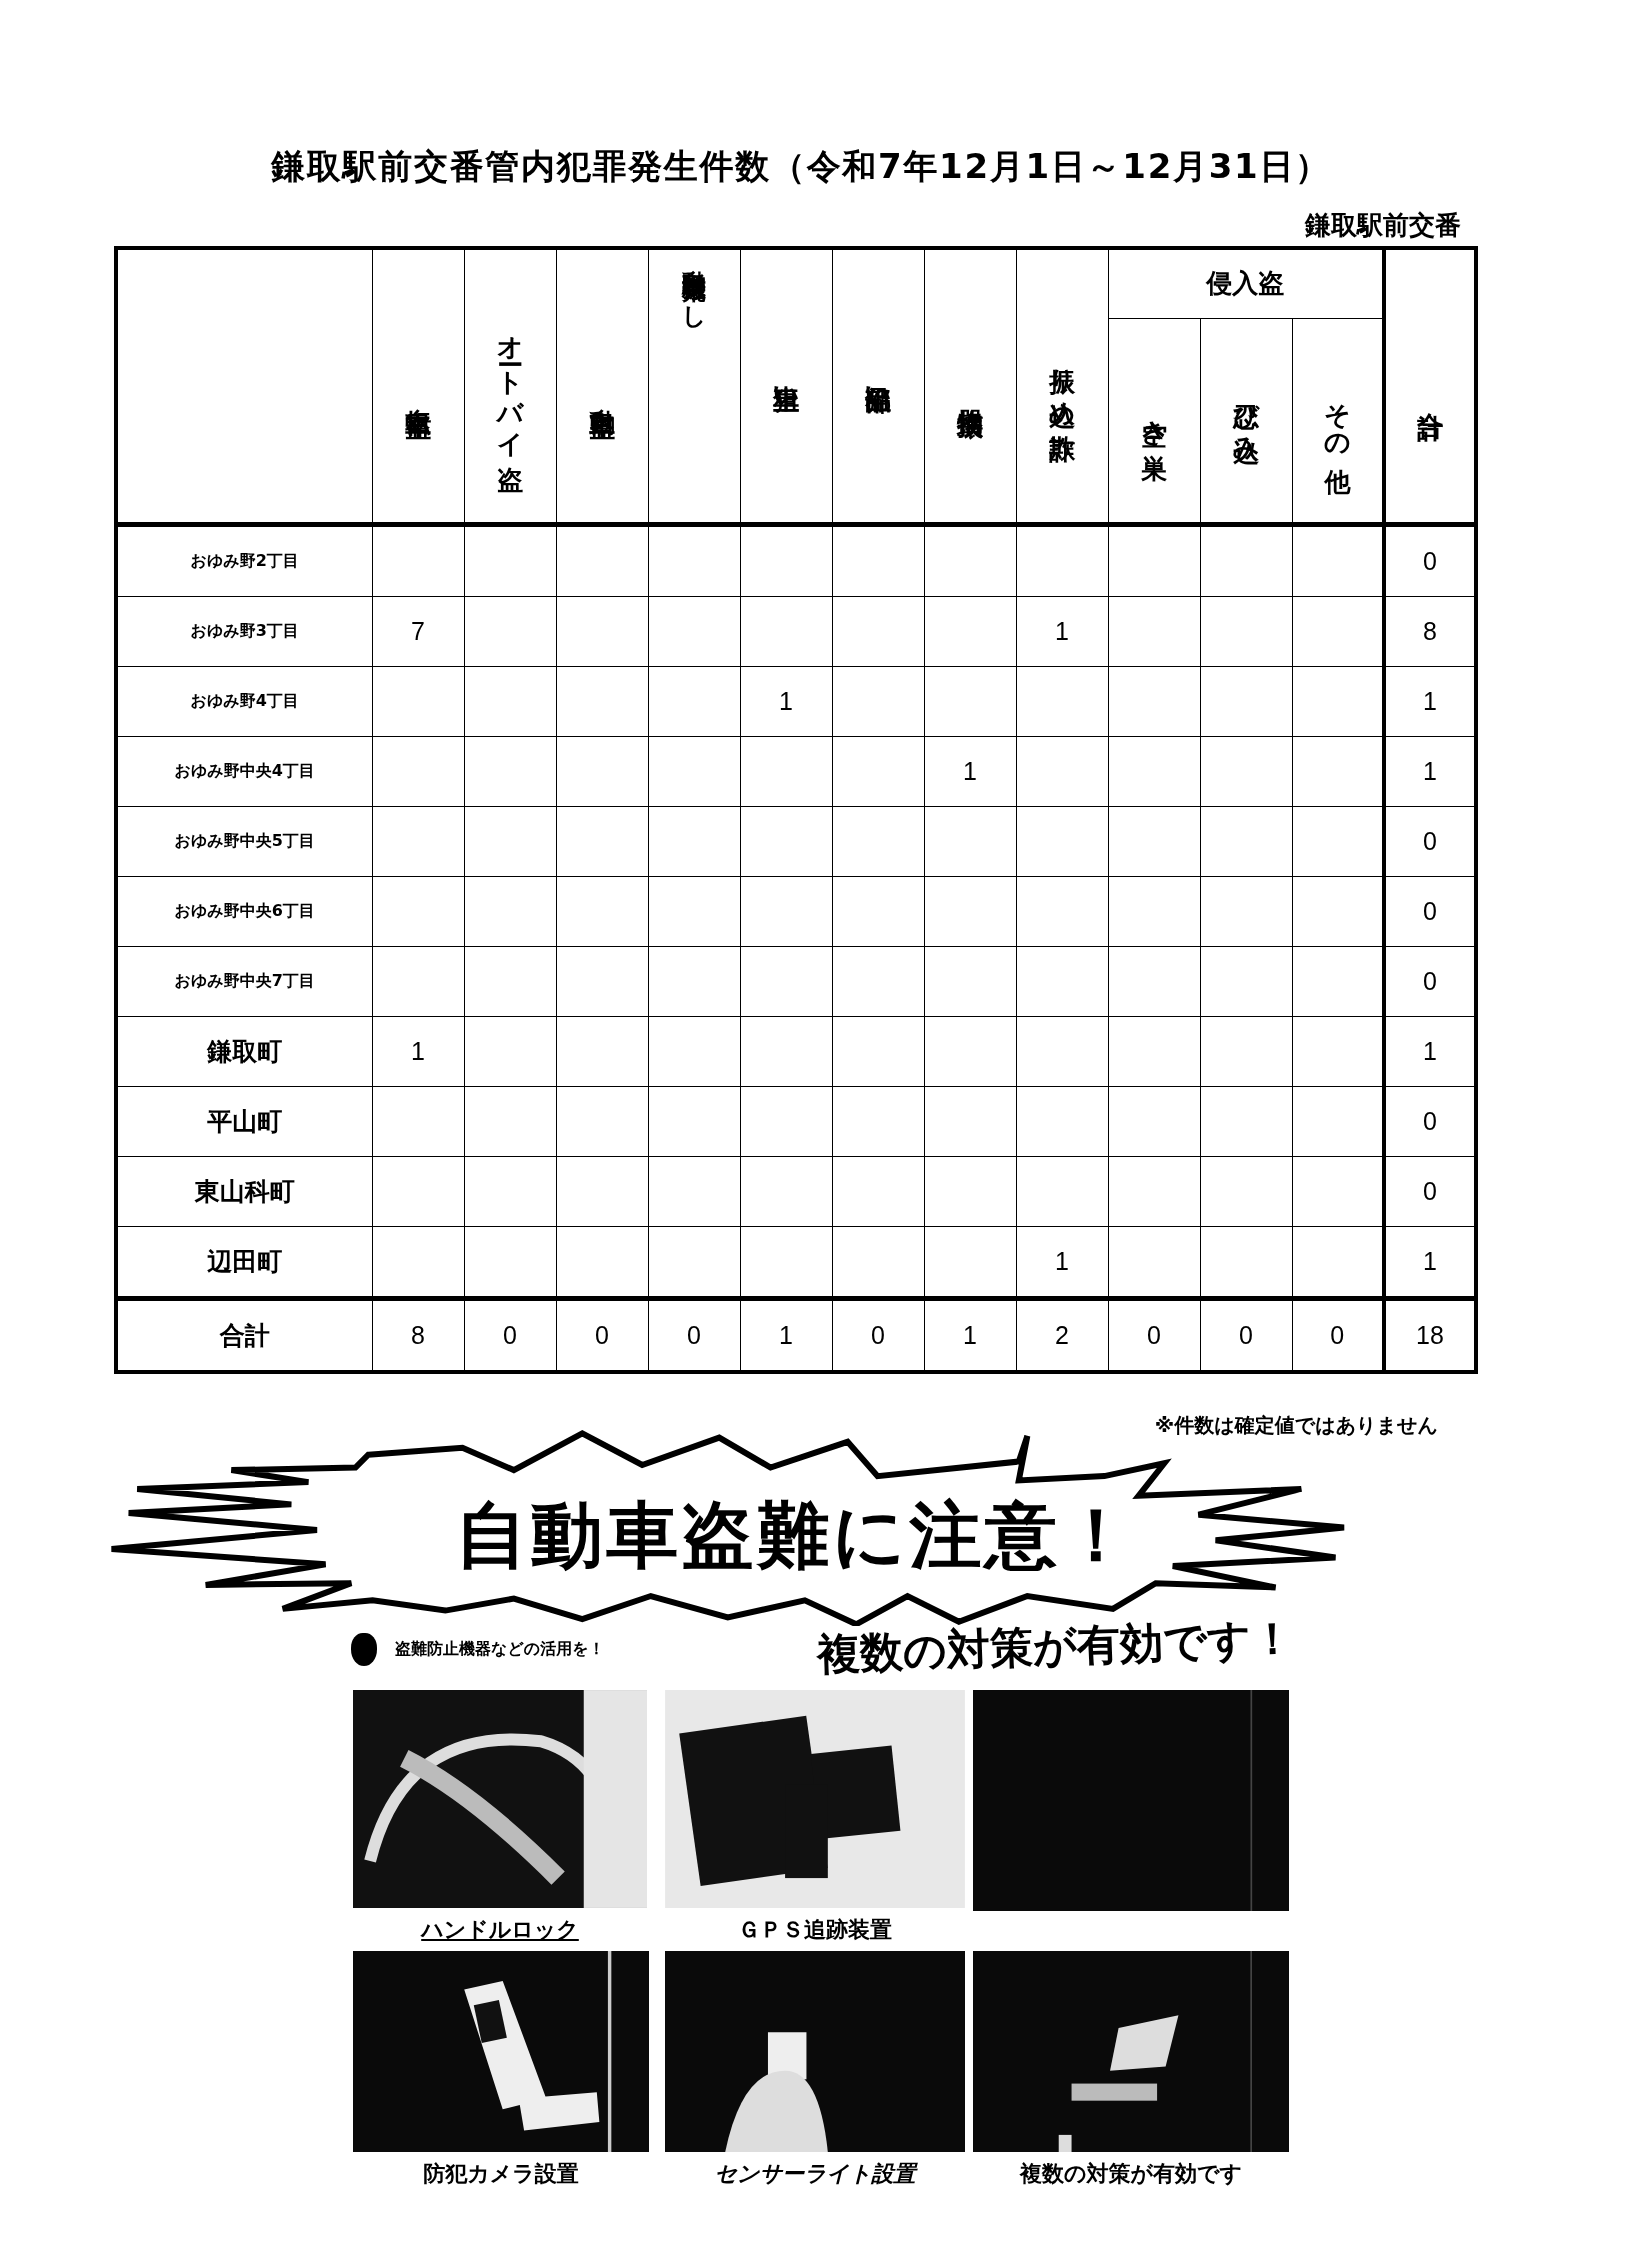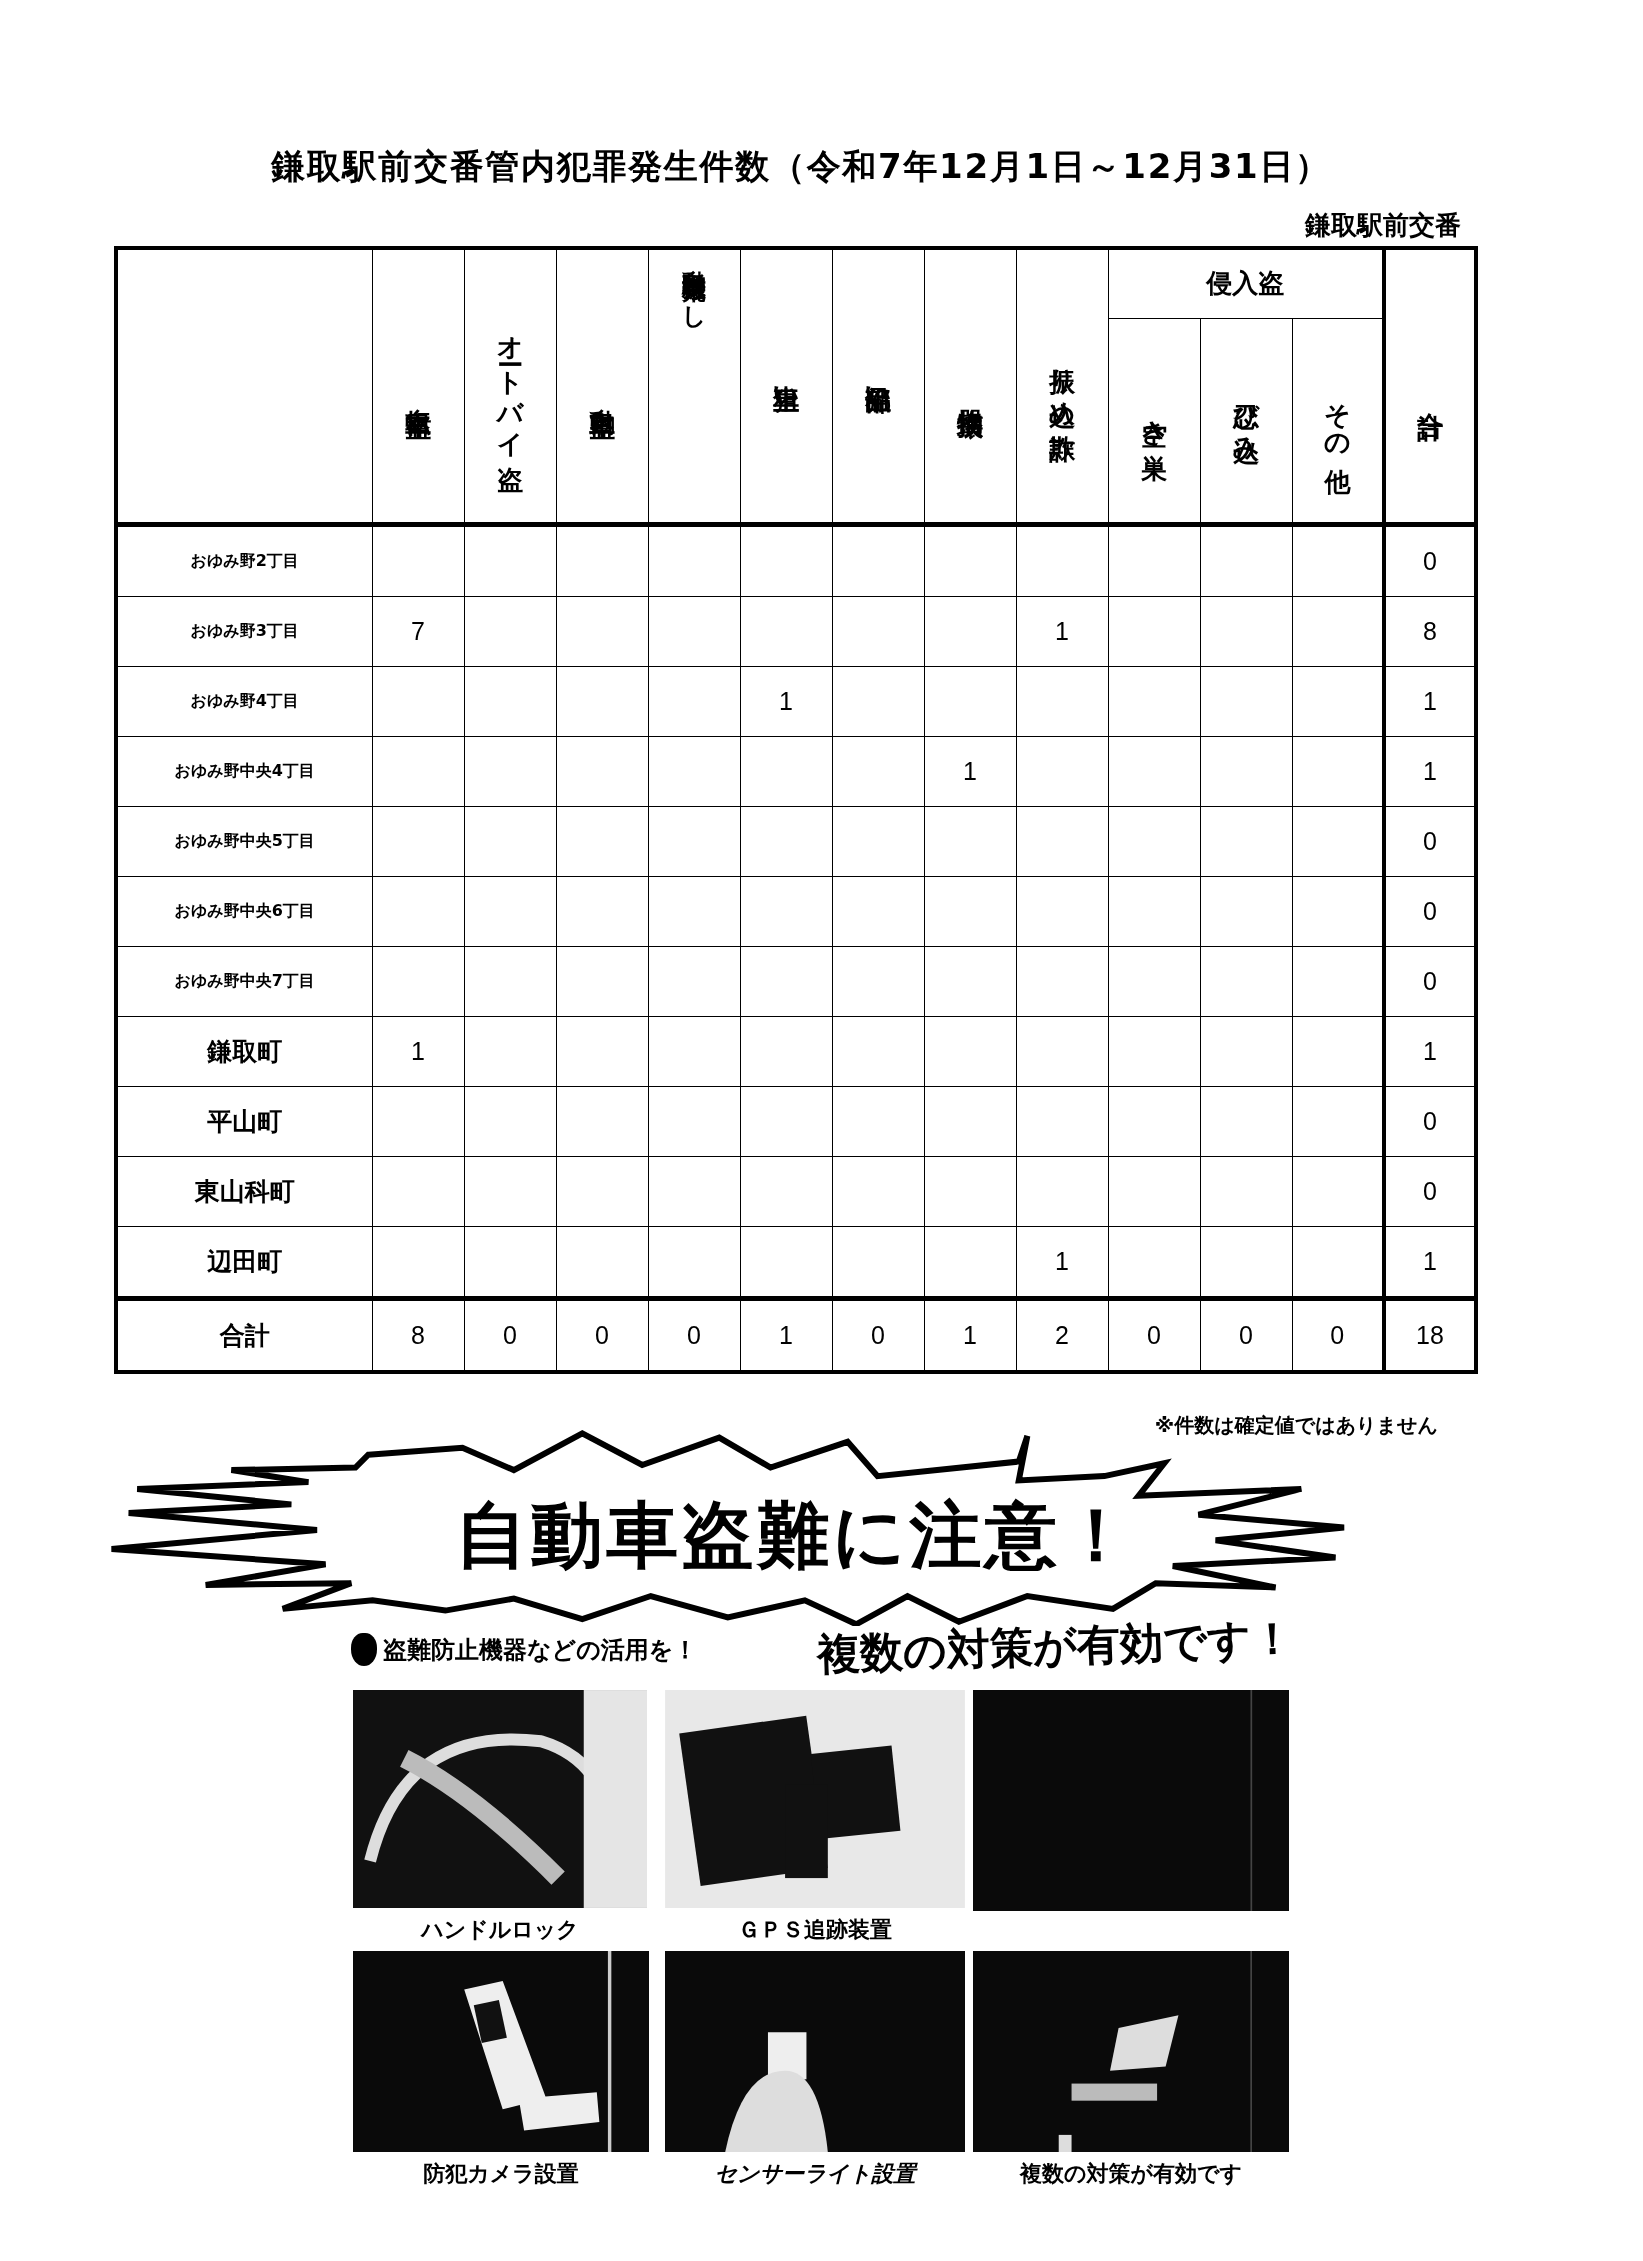--- a/index.html
+++ b/index.html
@@ -18,21 +18,21 @@
   table.crime tr.data td { height:69px; font-size:25px; font-family:"Liberation Sans", sans-serif; }
   table.crime tr.data td.label { font-size:25px; font-weight:bold; font-family:"DejaVu Sans", sans-serif; white-space:nowrap; }
   table.crime tr.data td.label.long { font-size:16px; }
   table.crime tr.total td { height:69px; font-size:25px; border-top:5.1px solid #000; font-family:"Liberation Sans", sans-serif; }
   table.crime tr.total td.label { font-weight:bold; font-family:"DejaVu Sans", sans-serif; }
   table.crime tr.first td { border-top:5.1px solid #000; }
   .col-total { border-left:4.3px solid #000 !important; }
   .note { right:205px; top:1412px; font-size:20px; font-weight:bold; }
   .burst { left:103px; top:1429px; width:1455px; height:197px; }
   .banner { left:0; width:1643px; top:1488px; text-align:center; font-size:72px; font-weight:bold; letter-spacing:3.4px; transform:translateX(-26px); }
-  .sub-left { left:351px; top:1633px; font-size:24px; font-weight:bold; display:flex; align-items:center; gap:6px; }
+  .sub-left { left:351px; top:1633px; font-size:16px; font-weight:bold; display:flex; align-items:center; gap:18px; }
   .sub-right { left:817px; top:1618px; font-size:43px; font-weight:bold; transform:rotate(-2deg); }
   .photo { background:#0a0a0a; overflow:hidden; }
   .caption { font-size:22px; font-weight:bold; text-align:center; }
 </style>
 </head>
 <body>
 
 <div class="abs title">鎌取駅前交番管内犯罪発生件数（令和7年12月1日～12月31日）</div>
 <div class="abs station">鎌取駅前交番</div>
 
@@ -272,21 +272,21 @@
 <div class="abs sub-right">複数の対策が有効です！</div>
 
 <div class="abs photo" style="left:353px;top:1690px;width:294px;height:218px;">
   <svg width="294" height="218" viewBox="0 0 344 255">
       <rect width="344" height="255" fill="#111"></rect>
       <path d="M20 200 Q60 40 220 60 Q320 90 300 230" stroke="#ddd" stroke-width="14" fill="none"></path>
       <path d="M60 80 Q140 120 240 220" stroke="#bbb" stroke-width="22" fill="none"></path>
       <rect x="270" y="0" width="74" height="255" fill="#e5e5e5"></rect>
     </svg>
 </div>
-<div class="abs caption" style="left:353px;top:1915px;width:294px;">ハンドルロック</div>
+<div class="abs caption" style="left:353px;top:1915px;width:294px;text-decoration:underline;">ハンドルロック</div>
 
 <div class="abs photo" style="left:665px;top:1690px;width:300px;height:218px;background:#eee;">
   <svg width="300" height="218" viewBox="0 0 350 255">
       <rect width="350" height="255" fill="#e8e8e8"></rect>
       <rect x="28" y="40" width="150" height="180" fill="#111" transform="rotate(-8 100 130)"></rect>
       <rect x="175" y="70" width="95" height="100" fill="#111" transform="rotate(-6 220 120)"></rect>
       <rect x="140" y="110" width="50" height="110" fill="#111"></rect>
     </svg>
 </div>
 <div class="abs caption" style="left:665px;top:1915px;width:300px;">ＧＰＳ追跡装置</div>

